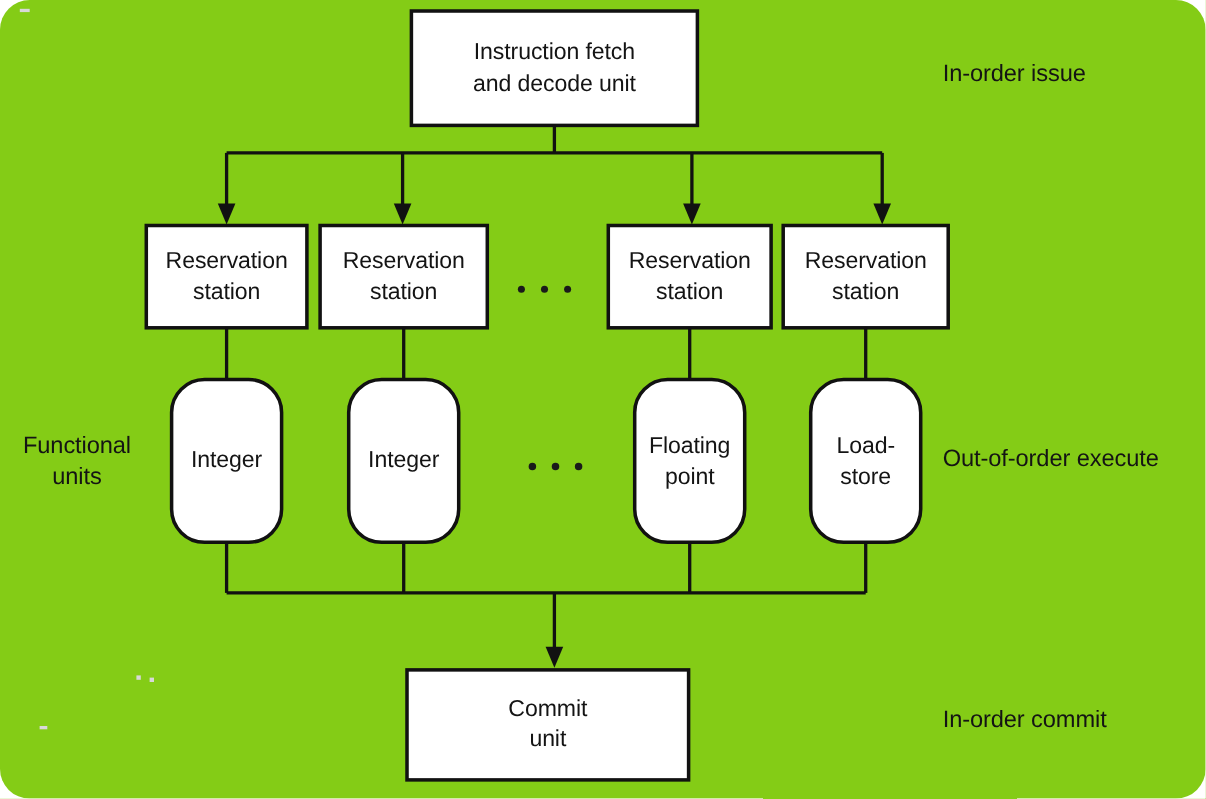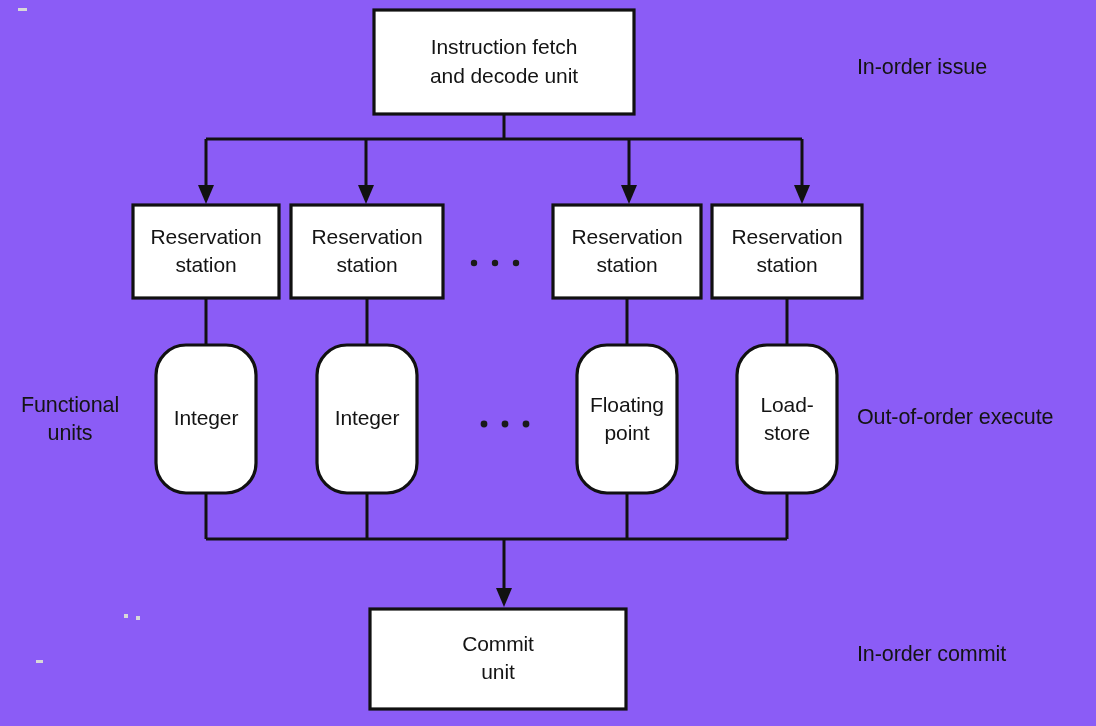--- a/index.html
+++ b/index.html
@@ -10,21 +10,22 @@
   body {
     width: 1096px;
     height: 726px;
     font-family: "Liberation Sans", sans-serif;
     overflow: hidden;
   }
   #diagram-root {
     position: relative;
     width: 1096px;
     height: 726px;
-    background: #8b5cf6;
+    background: #84cc16;
+    border-radius: 27px;
   }
   svg#diagram-svg {
     position: absolute;
     top: 0;
     left: 0;
     width: 1096px;
     height: 726px;
     display: block;
   }
   .box-shape {

